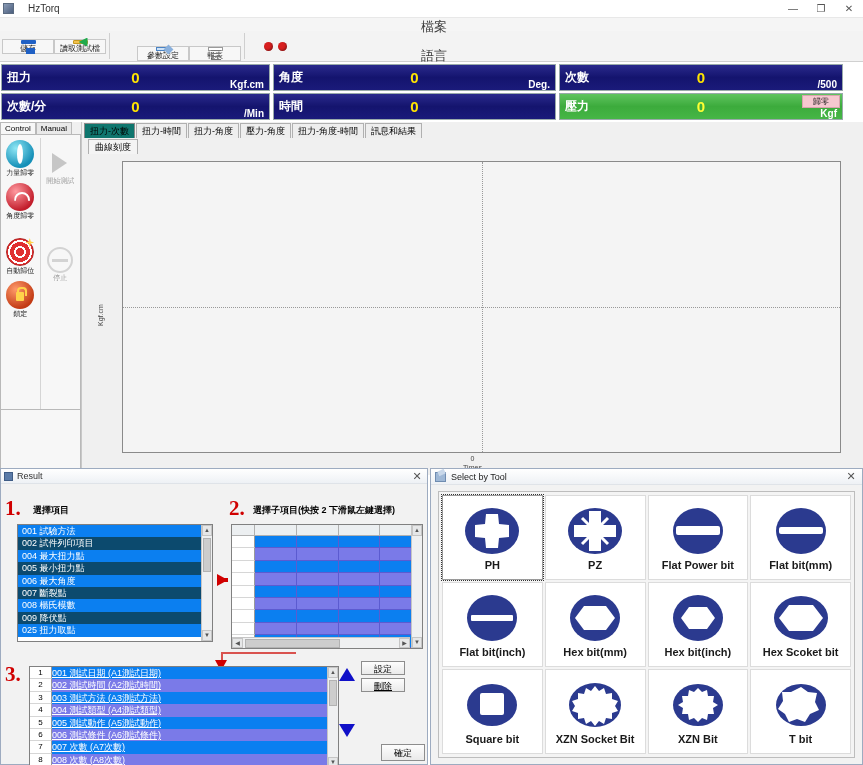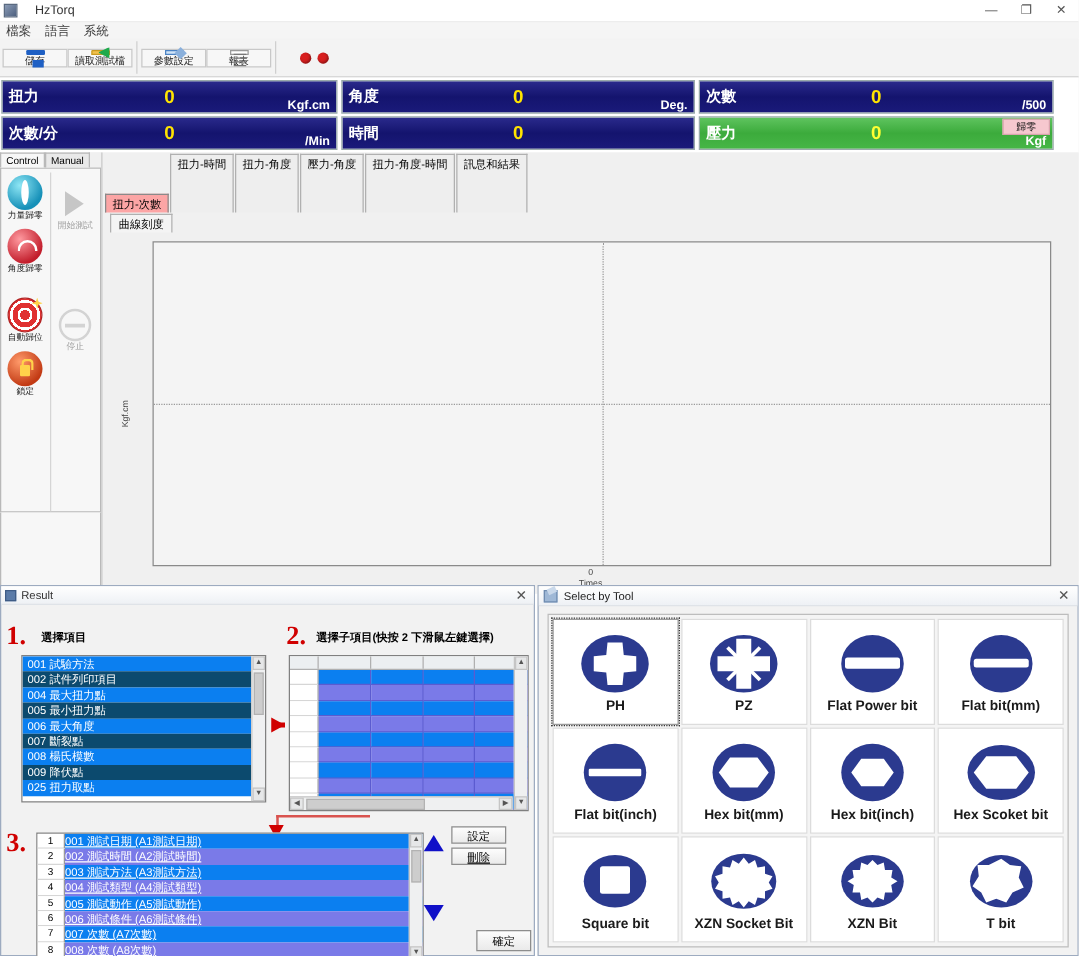--- a/index.html
+++ b/index.html
@@ -32,21 +32,21 @@
   }
   .title-text { font-size: 10px; color: #333; padding-left: 10px; }
   .win-btns { margin-left: auto; display: flex; }
   .win-btn {
     width: 28px; height: 18px; display: flex; align-items: center;
     justify-content: center; font-size: 10px; color: #555;
   }
 
   .menubar {
     height: 13px; background: #f5f5f5; display: flex; align-items: center;
-    padding-left: 5px; gap: 11px; font-size: 10px; color: #3a3a3a;
+    padding-left: 5px; gap: 11px; font-size: 13px; color: #3a3a3a; flex-direction: column;
   }
   .menubar span { cursor: default; }
 
   .toolbar {
     height: 31px; background: #f3f3f3;
     border-bottom: 1px solid #d0d0d0;
     display: flex; align-items: center; padding: 0 2px;
   }
   .tb-group { display: flex; align-items: center; height: 30px; }
   .tb-sep { width: 1px; height: 26px; background: #cfcfcf; margin: 0 3px; }
@@ -160,21 +160,21 @@
   .ic-stop::after{content:"";position:absolute;left:3px;top:10px;width:16px;height:3px;background:#d3d3d3;}
   .lp-foot { border: 1px solid #b9b9b9; border-top: none; height: 62px; background:#f7f7f7; }
 
   .chart-panel { flex: 1; display: flex; flex-direction: column; padding: 1px 2px 0 2px; }
   .chart-tabs { display: flex; font-size: 9px; }
   .ch-tab {
     padding: 1px 5px; border: 1px solid #b0b0b0; border-bottom: none;
     background: #eeeeee; cursor: pointer; margin-right: 1px;
     line-height: 12px;
   }
-  .ch-tab.active { background: #fca5a5; border-color: #8a8a8a; margin-top: 32px; }
+  .ch-tab.active { background: #0f766e; border-color: #8a8a8a; }
   .chart-subtabs { display: flex; font-size: 9px; margin-top: 1px; margin-left: 4px; }
   .ch-sub {
     padding: 1px 6px; border: 1px solid #b0b0b0; border-bottom:none;
     background: #f4f4f4; cursor: pointer; line-height: 12px;
   }
   .plot-wrap { flex: 1; position: relative; margin-top: 1px; }
   .plot-box {
     position: absolute; left: 38px; top: 6px; right: 20px; bottom: 22px;
     border: 1px solid #8a8a8a; background: #f4f4f4;
   }
@@ -360,21 +360,21 @@
         <div class="tb-btn framed">
           <div class="tb-ico ico-save"></div>
           <div class="tb-label">儲存</div>
         </div>
         <div class="tb-btn framed">
           <div class="tb-ico ico-folder"></div>
           <div class="tb-label">讀取測試檔</div>
         </div>
       </div>
       <div class="tb-sep"></div>
-      <div class="tb-group" style="">
+      <div class="tb-group" style="margin-left:24px;align-items:flex-end;">
         <div class="tb-btn framed">
           <div class="tb-ico ico-param"></div>
           <div class="tb-label">參數設定</div>
         </div>
         <div class="tb-btn framed">
           <div class="tb-ico ico-report"></div>
           <div class="tb-label">報表</div>
         </div>
       </div>
       <div class="tb-sep"></div>

